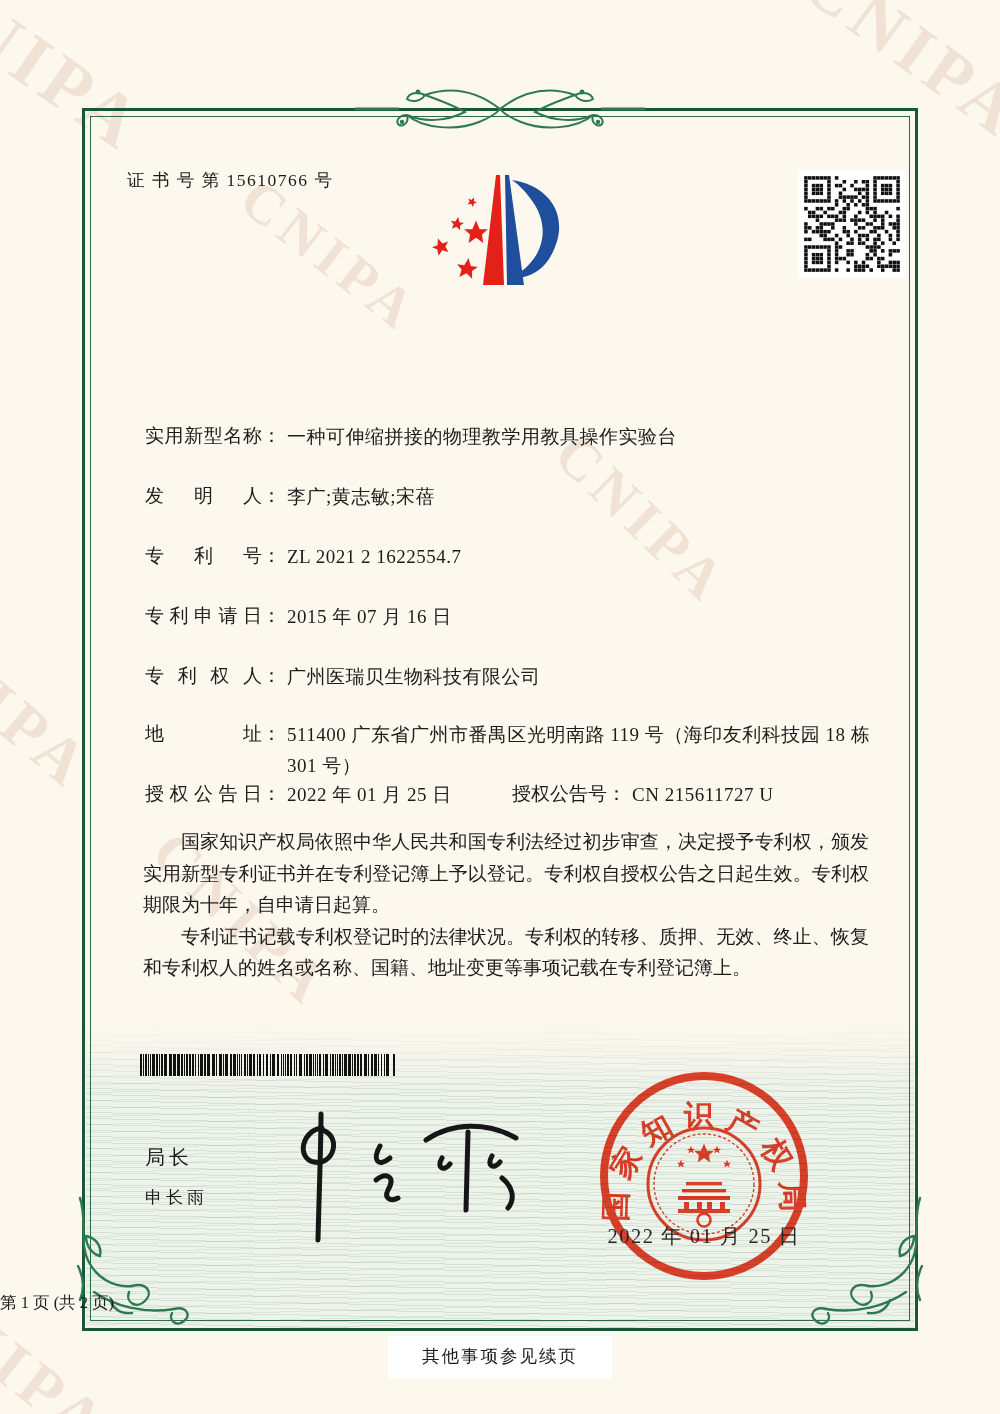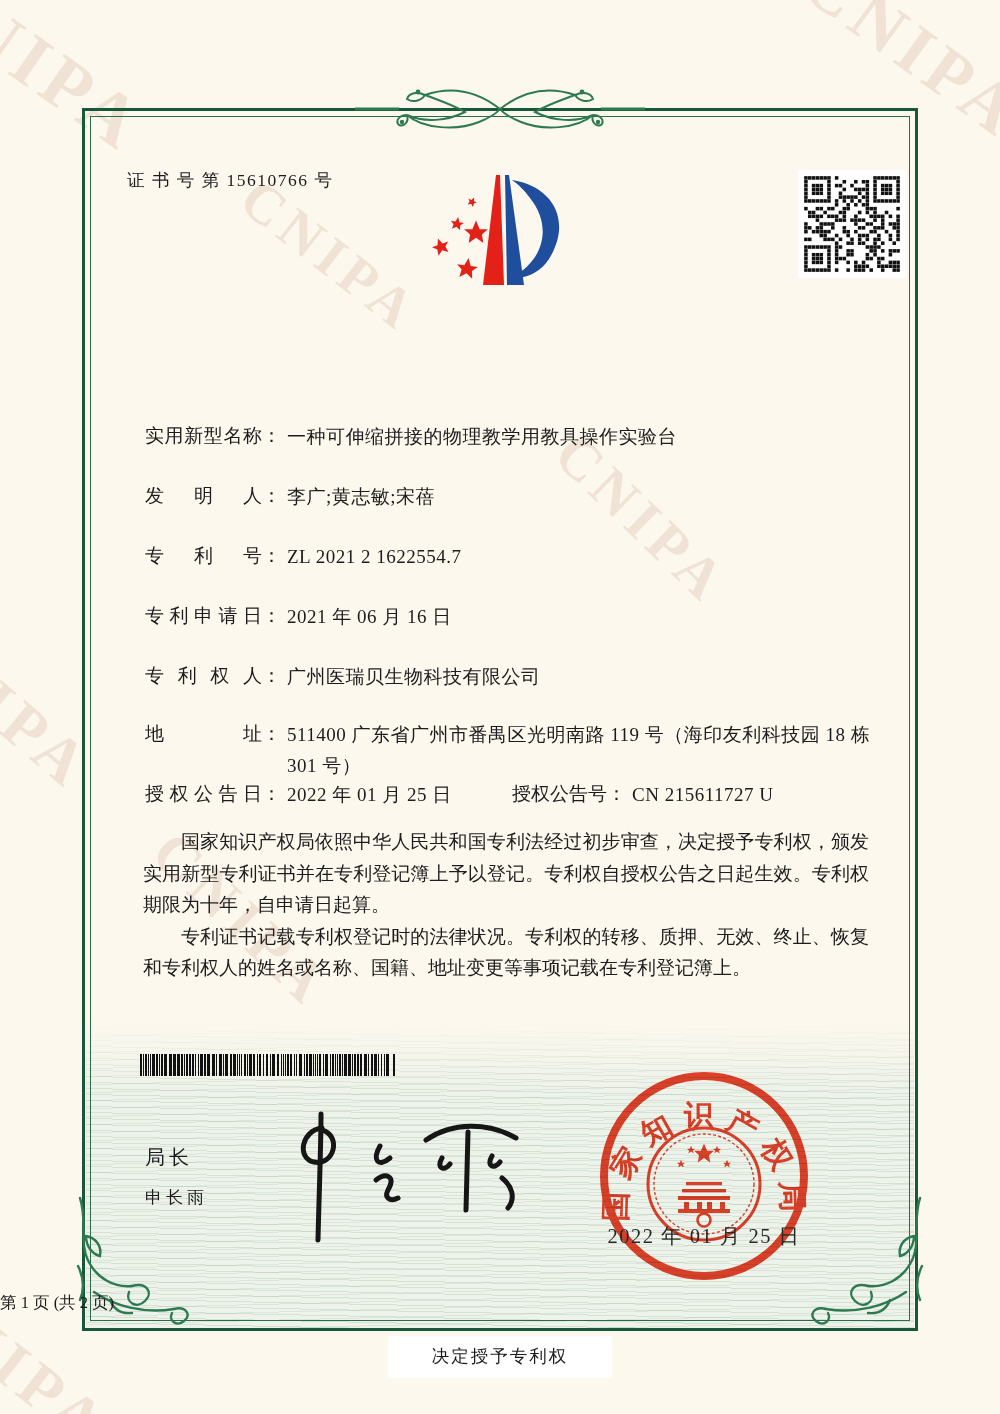--- a/index.html
+++ b/index.html
@@ -448,21 +448,21 @@
   <div class="row" style="top:421px">
     <span class="lbl">实用新型名称</span><span class="colon">：</span><span class="val">一种可伸缩拼接的物理教学用教具操作实验台</span>
   </div>
   <div class="row" style="top:481px">
     <span class="lbl">发明人</span><span class="colon">：</span><span class="val">李广;黄志敏;宋蓓</span>
   </div>
   <div class="row" style="top:541px">
     <span class="lbl">专利号</span><span class="colon">：</span><span class="val">ZL 2021 2 1622554.7</span>
   </div>
   <div class="row" style="top:601px">
-    <span class="lbl">专利申请日</span><span class="colon">：</span><span class="val">2021 年 06 月 16 日</span>
+    <span class="lbl">专利申请日</span><span class="colon">：</span><span class="val">2015 年 07 月 16 日</span>
   </div>
   <div class="row" style="top:661px">
     <span class="lbl">专利权人</span><span class="colon">：</span><span class="val">广州医瑞贝生物科技有限公司</span>
   </div>
   <div class="row" style="top:719px">
     <span class="lbl">地址</span><span class="colon">：</span><span class="val">511400 广东省广州市番禺区光明南路 119 号（海印友利科技园 18 栋 301 号）</span>
   </div>
   <div class="row" style="top:779px">
     <span class="lbl">授权公告日</span><span class="colon">：</span><span class="val">2022 年 01 月 25 日</span>
   </div>
@@ -606,15 +606,15 @@
           <rect x="126" y="138" width="5" height="7"></rect>
           <rect x="84" y="145" width="52" height="4"></rect>
         </g>
         <circle cx="110" cy="156" r="6.5" fill="none" stroke="#e8341c" stroke-width="2.6"></circle>
       </g>
       <text x="110" y="179" text-anchor="middle" font-size="20.5" fill="#181818" letter-spacing="1.5" font-family="Liberation Serif,serif">2022 年 01 月 25 日</text>
     </svg>
   </div>
 
   <div class="page-no">第 1 页 (共 2 页)</div>
-  <div class="note">决定授予专利权</div>
+  <div class="note">其他事项参见续页</div>
 
 </div>
 
 </body></html>

